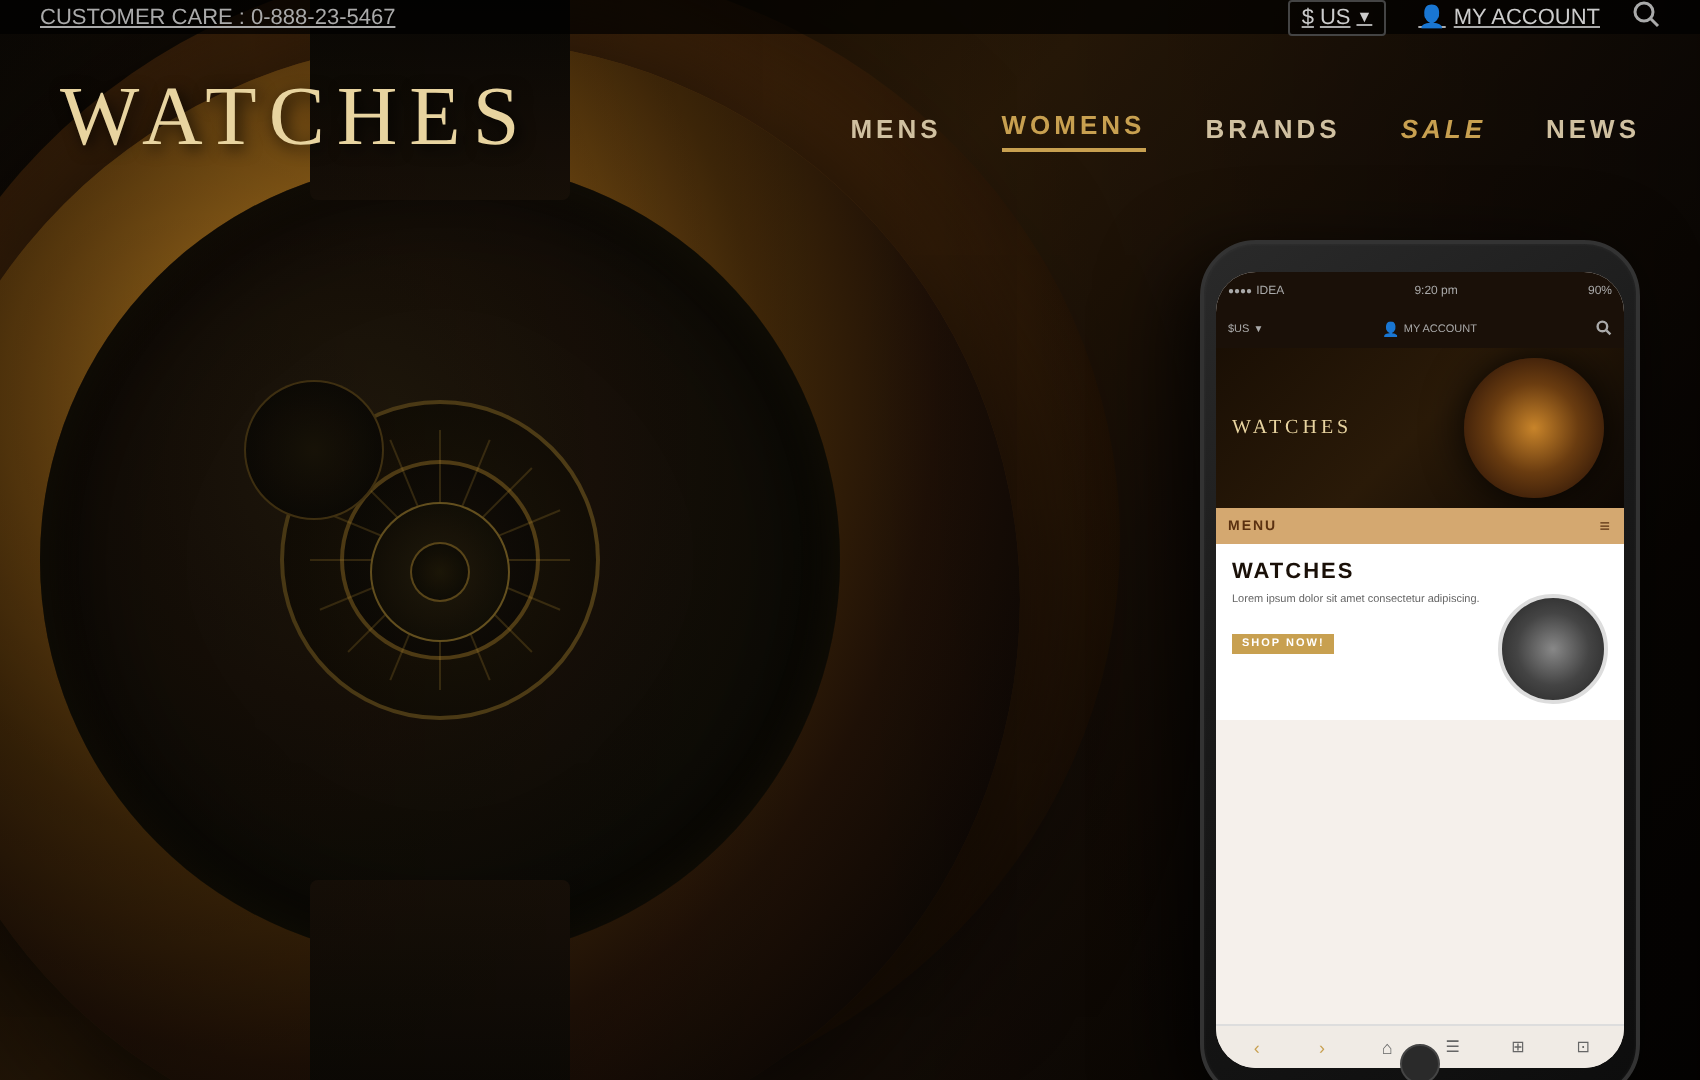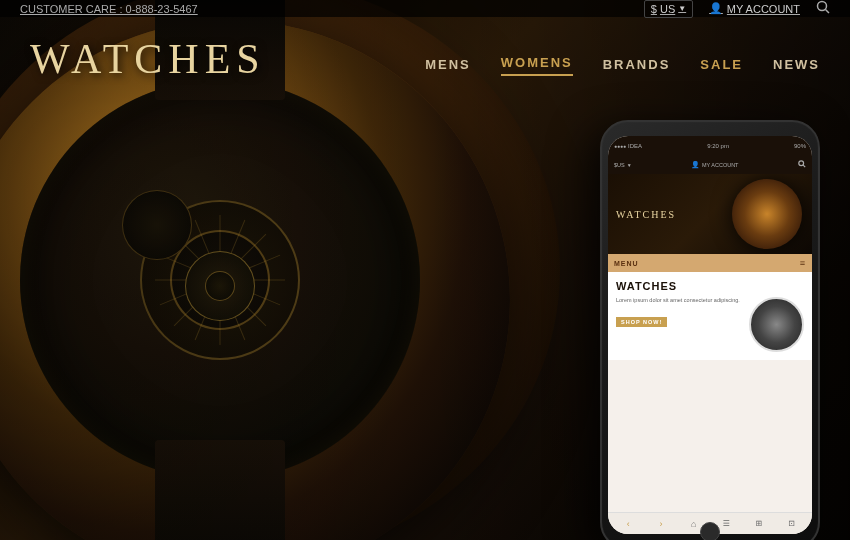--- a/index.html
+++ b/index.html
@@ -99,20 +99,21 @@
       cursor: pointer;
       text-decoration: none;
       padding-bottom: 4px;
     }
     .nav-link.active {
       color: #c8a050;
       border-bottom: 2px solid #c8a050;
     }
     .nav-link.sale {
       color: #c8a050;
+      font-style: italic;
     }
 
     
     .phone-mockup {
       position: absolute;
       right: 30px;
       bottom: -10px;
       width: 220px;
       height: 430px;
       background: linear-gradient(145deg, #2a2a2a 0%, #1a1a1a 40%, #0d0d0d 100%);

